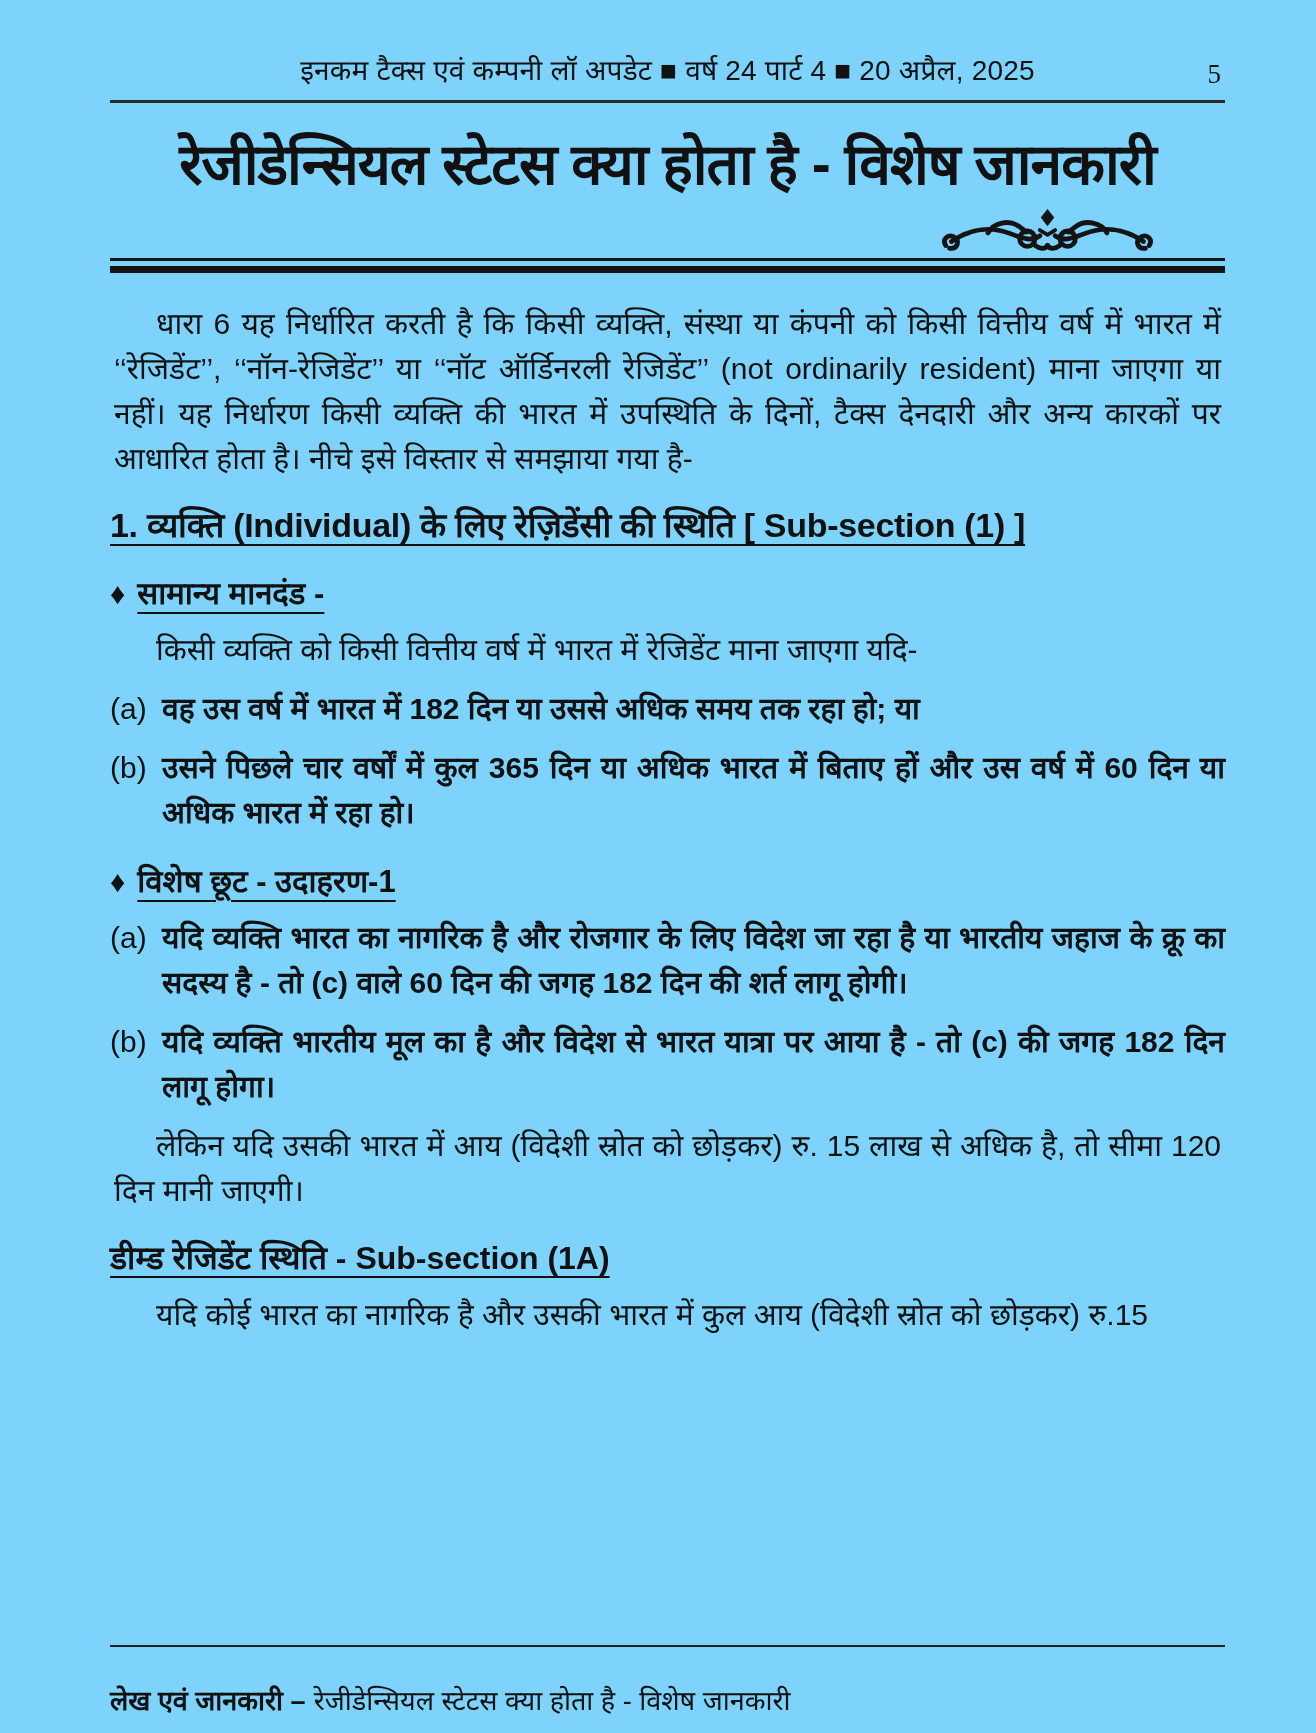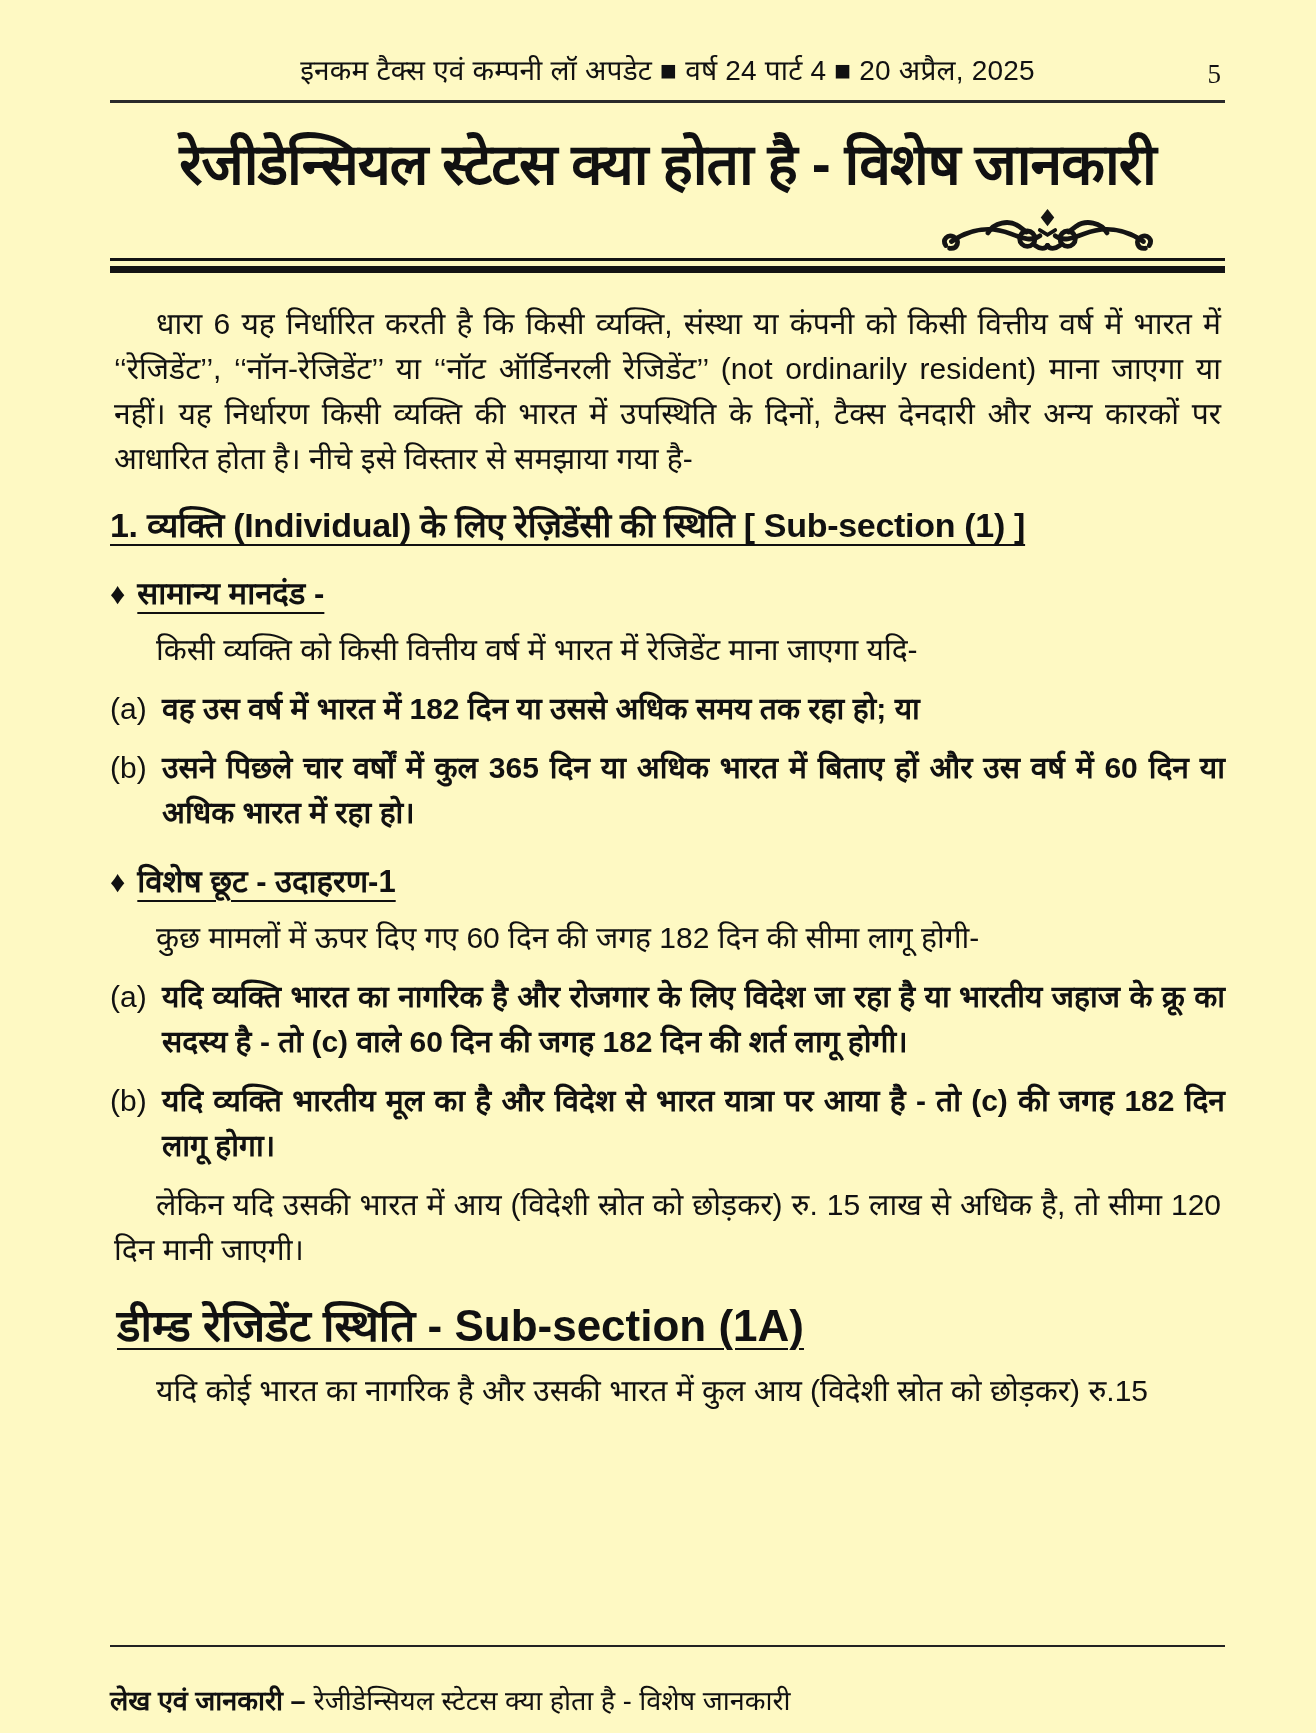--- a/index.html
+++ b/index.html
@@ -1,19 +1,19 @@
 <!DOCTYPE html>
 <html><head>
 <meta charset="utf-8">
 <style>
   html,body{margin:0;padding:0;background:#ffffff;}
   .page{
     position:relative;
     width:1316px;height:1733px;
-    background:#fef9c3;
+    background:#7dd3fc;
     font-family:"Liberation Sans","DejaVu Sans",sans-serif;
     color:#111;
     box-sizing:border-box;
     padding:0 91px 0 110px;
     overflow:hidden;
   }
   
   .hdr{
     position:relative;
     margin-top:50px;
@@ -100,22 +100,22 @@
     line-height:45px;
   }
   .li-text{
     flex:1;
     font-size:30px;
     line-height:45px;
     text-align:justify;
     font-weight:bold;
   }
   .h3{
-    margin:22px 0 0 7px;
-    font-size:44px;
+    margin:22px 0 0 0;
+    font-size:32px;
     font-weight:bold;
     text-decoration:underline;
     text-underline-offset:7px;
     text-decoration-thickness:2px;
   }
   
   .footer{
     position:absolute;
     left:110px;right:91px;bottom:0;
     height:88px;
@@ -174,21 +174,20 @@
     <span class="li-text">वह उस वर्ष में भारत में 182 दिन या उससे अधिक समय तक रहा हो; या</span>
   </div>
   <div class="li">
     <span class="li-label">(b)</span>
     <span class="li-text">उसने पिछले चार वर्षों में कुल 365 दिन या अधिक भारत में बिताए हों और उस वर्ष में 60 दिन या अधिक भारत में रहा हो।</span>
   </div>
 
   <div class="bullet-head">
     <span class="diamond">♦</span><span class="u">विशेष छूट - उदाहरण-1</span>
   </div>
-  <p class="para indent mt">कुछ मामलों में ऊपर दिए गए 60 दिन की जगह 182 दिन की सीमा लागू होगी-</p>
   <div class="li">
     <span class="li-label">(a)</span>
     <span class="li-text">यदि व्यक्ति भारत का नागरिक है और रोजगार के लिए विदेश जा रहा है या भारतीय जहाज के क्रू का सदस्य है - तो (c) वाले 60 दिन की जगह 182 दिन की शर्त लागू होगी।</span>
   </div>
   <div class="li">
     <span class="li-label">(b)</span>
     <span class="li-text">यदि व्यक्ति भारतीय मूल का है और विदेश से भारत यात्रा पर आया है - तो (c) की जगह 182 दिन लागू होगा।</span>
   </div>
   <p class="para indent mt">लेकिन यदि उसकी भारत में आय (विदेशी स्रोत को छोड़कर) रु. 15 लाख से अधिक है, तो सीमा 120 दिन मानी जाएगी।</p>
 

